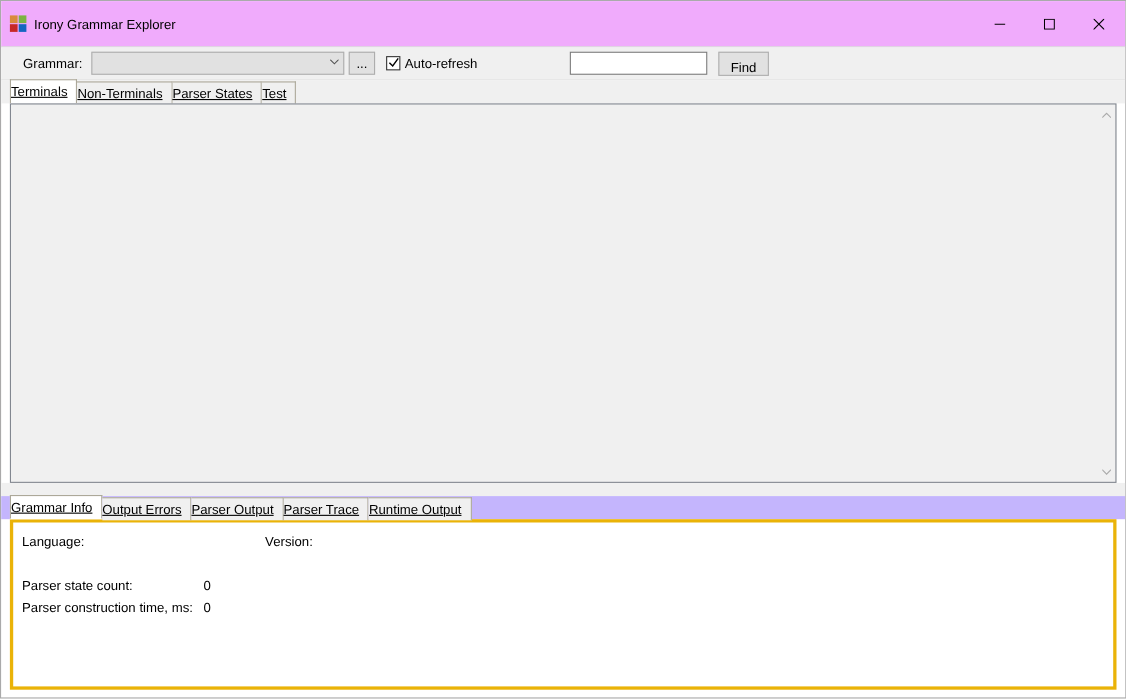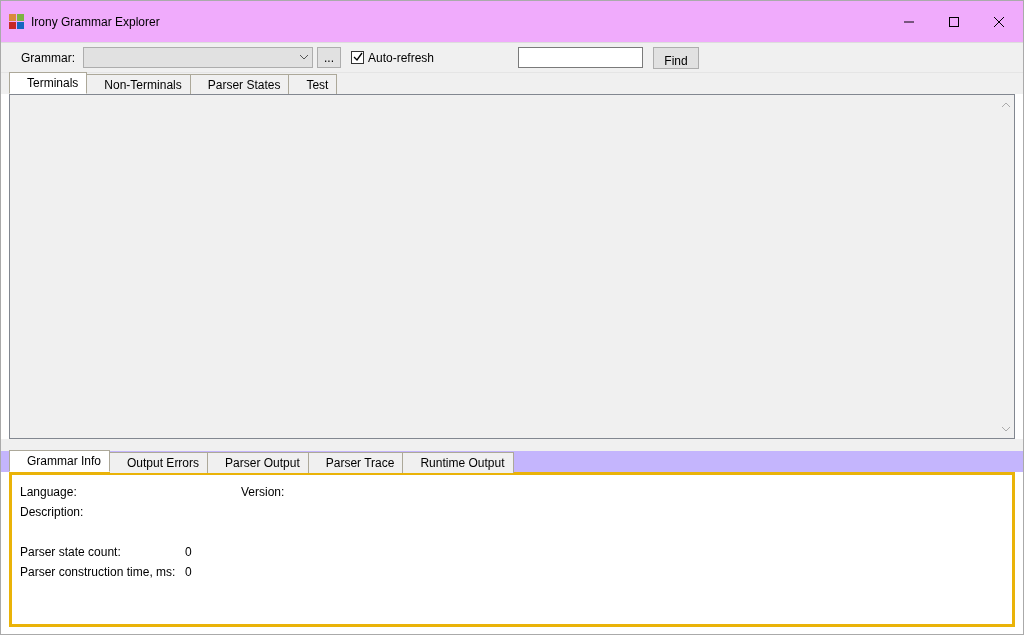--- a/index.html
+++ b/index.html
@@ -127,27 +127,28 @@
 
     
     .tabstrip {
       display: flex;
       align-items: flex-end;
       padding: 0 8px;
       background: #f0f0f0;
       height: 21px;
     }
     .tab {
-      padding: 3px 8px 3px 17px;
+      padding: 3px 8px 3px 0;
       border: 1px solid transparent;
       border-bottom: none;
       cursor: default;
       margin-right: 0px;
       position: relative;
       top: 1px;
+      text-decoration: underline;
     }
     .tab.active {
       background: #fff;
       border-color: #aca899;
       border-bottom: 1px solid #fff;
       top: 0;
     }
     .tab:not(.active) {
       background: #f0f0f0;
       border-color: #aca899;
@@ -310,24 +311,20 @@
   <div class="tab"><span>Runtime Output</span></div>
 </div>
 
 <div class="info-panel">
   <div class="info-row">
     <span class="info-label">Language:</span>
     <span class="info-label2"></span>
     <span>Version:</span>
     <span></span>
   </div>
-  <div class="info-row">
-    <span class="info-label">Description:</span>
-    <span></span>
-  </div>
   <div class="info-gap"></div>
   <div class="info-row">
     <span class="info-label">Parser state count:</span>
     <span>0</span>
   </div>
   <div class="info-row">
     <span class="info-label">Parser construction time, ms:</span>
     <span>0</span>
   </div>
 </div>

